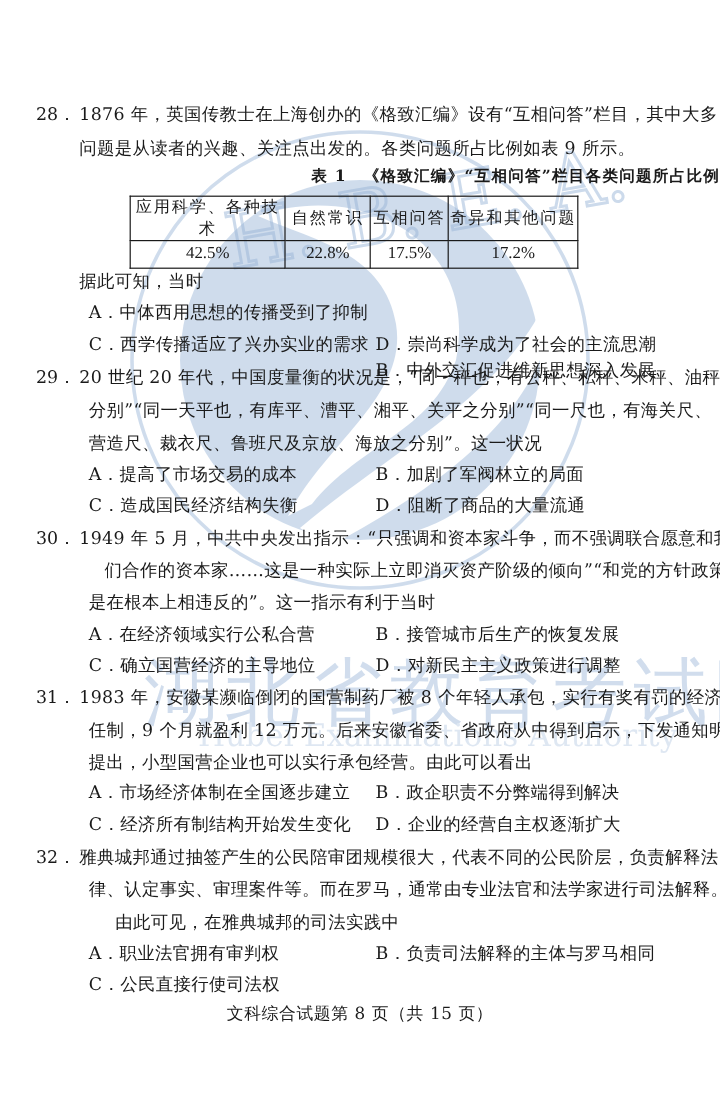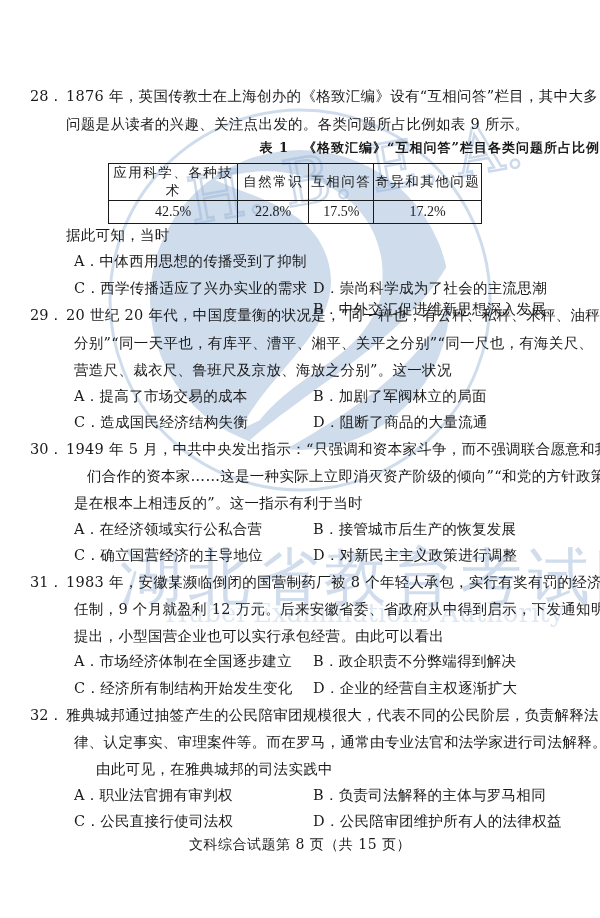--- a/index.html
+++ b/index.html
@@ -99,16 +99,15 @@
   <div class="opt" style="left:74px; top:679px;">C．经济所有制结构开始发生变化</div>
   <div class="opt" style="left:313px; top:679px;">D．企业的经营自主权逐渐扩大</div>
 
   <span class="qnum" style="left:30px; top:706px;">32．</span>
   <div class="line" style="left:66px; top:706px;">雅典城邦通过抽签产生的公民陪审团规模很大，代表不同的公民阶层，负责解释法</div>
   <div class="line" style="left:74px; top:733px;">律、认定事实、审理案件等。而在罗马，通常由专业法官和法学家进行司法解释。</div>
   <div class="line" style="left:74px; top:760px;margin-left:22px;">由此可见，在雅典城邦的司法实践中</div>
   <div class="opt" style="left:74px; top:786px;">A．职业法官拥有审判权</div>
   <div class="opt" style="left:313px; top:786px;">B．负责司法解释的主体与罗马相同</div>
   <div class="opt" style="left:74px; top:812px;">C．公民直接行使司法权</div>
-  <div class="opt" style="left:313px; top:812px;">D．公民陪审团维护所有人的法律权益</div>
 
   <div class="footer">文科综合试题第 8 页（共 15 页）</div>
 </div>
 
 </body></html>

